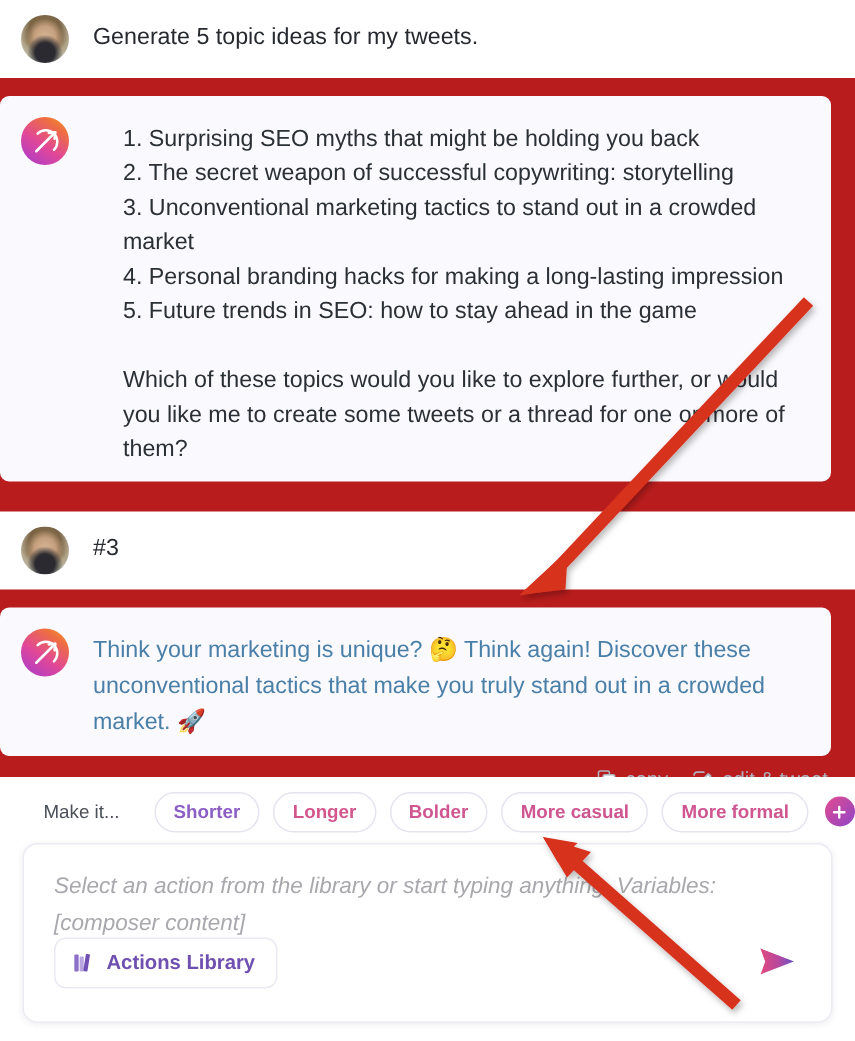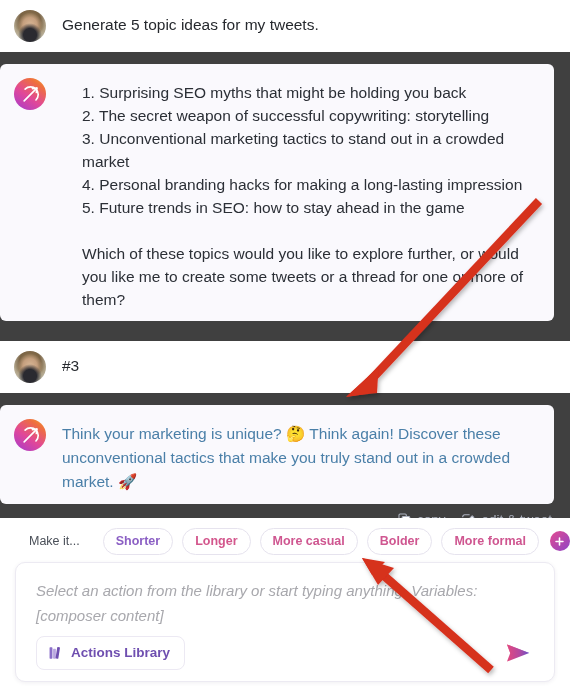--- a/index.html
+++ b/index.html
@@ -18,21 +18,21 @@
     height: 694px;
     background: #ffffff;
   }
 
   
   .chat {
     position: absolute;
     left: 0; top: 0;
     width: 570px;
     height: 518px;
-    background: #404040;
+    background: #b91c1c;
     overflow: hidden;
   }
 
   .msg-row {
     display: flex;
     align-items: flex-start;
     width: 100%;
   }
 
   
@@ -191,21 +191,21 @@
     line-height: 25px;
     font-style: italic;
     color: #a8a8ad;
   }
   .composer-bottom {
     position: absolute;
     left: 0; bottom: 0;
     width: 100%;
     height: 56px;
     display: flex;
-    align-items: center;
+    align-items: flex-start;
     justify-content: space-between;
     padding: 0 16px 0 20px;
   }
   .lib-btn {
     display: inline-flex;
     align-items: center;
     gap: 9px;
     border: 1px solid #ece9f3;
     border-radius: 8px;
     background: #ffffff;
@@ -311,22 +311,22 @@
       </div>
     </div>
 
   </div>
 
   <div class="makeit-row">
     <span class="makeit-label">Make it...</span>
 
     <button class="pill c-purple">Shorter</button>
     <button class="pill c-pink">Longer</button>
+    <button class="pill c-rose">Bolder</button>
     <button class="pill c-rose">More casual</button>
-    <button class="pill c-rose">Bolder</button>
     <button class="pill c-rose">More formal</button>
 
     <span class="plus-btn">
       <svg width="11" height="11" viewBox="0 0 12 12">
         <path d="M6 2.2 V9.8 M2.2 6 H9.8" stroke="#ffffff" stroke-width="1.7" stroke-linecap="round"></path>
       </svg>
     </span>
   </div>
 
   <div class="composer">

